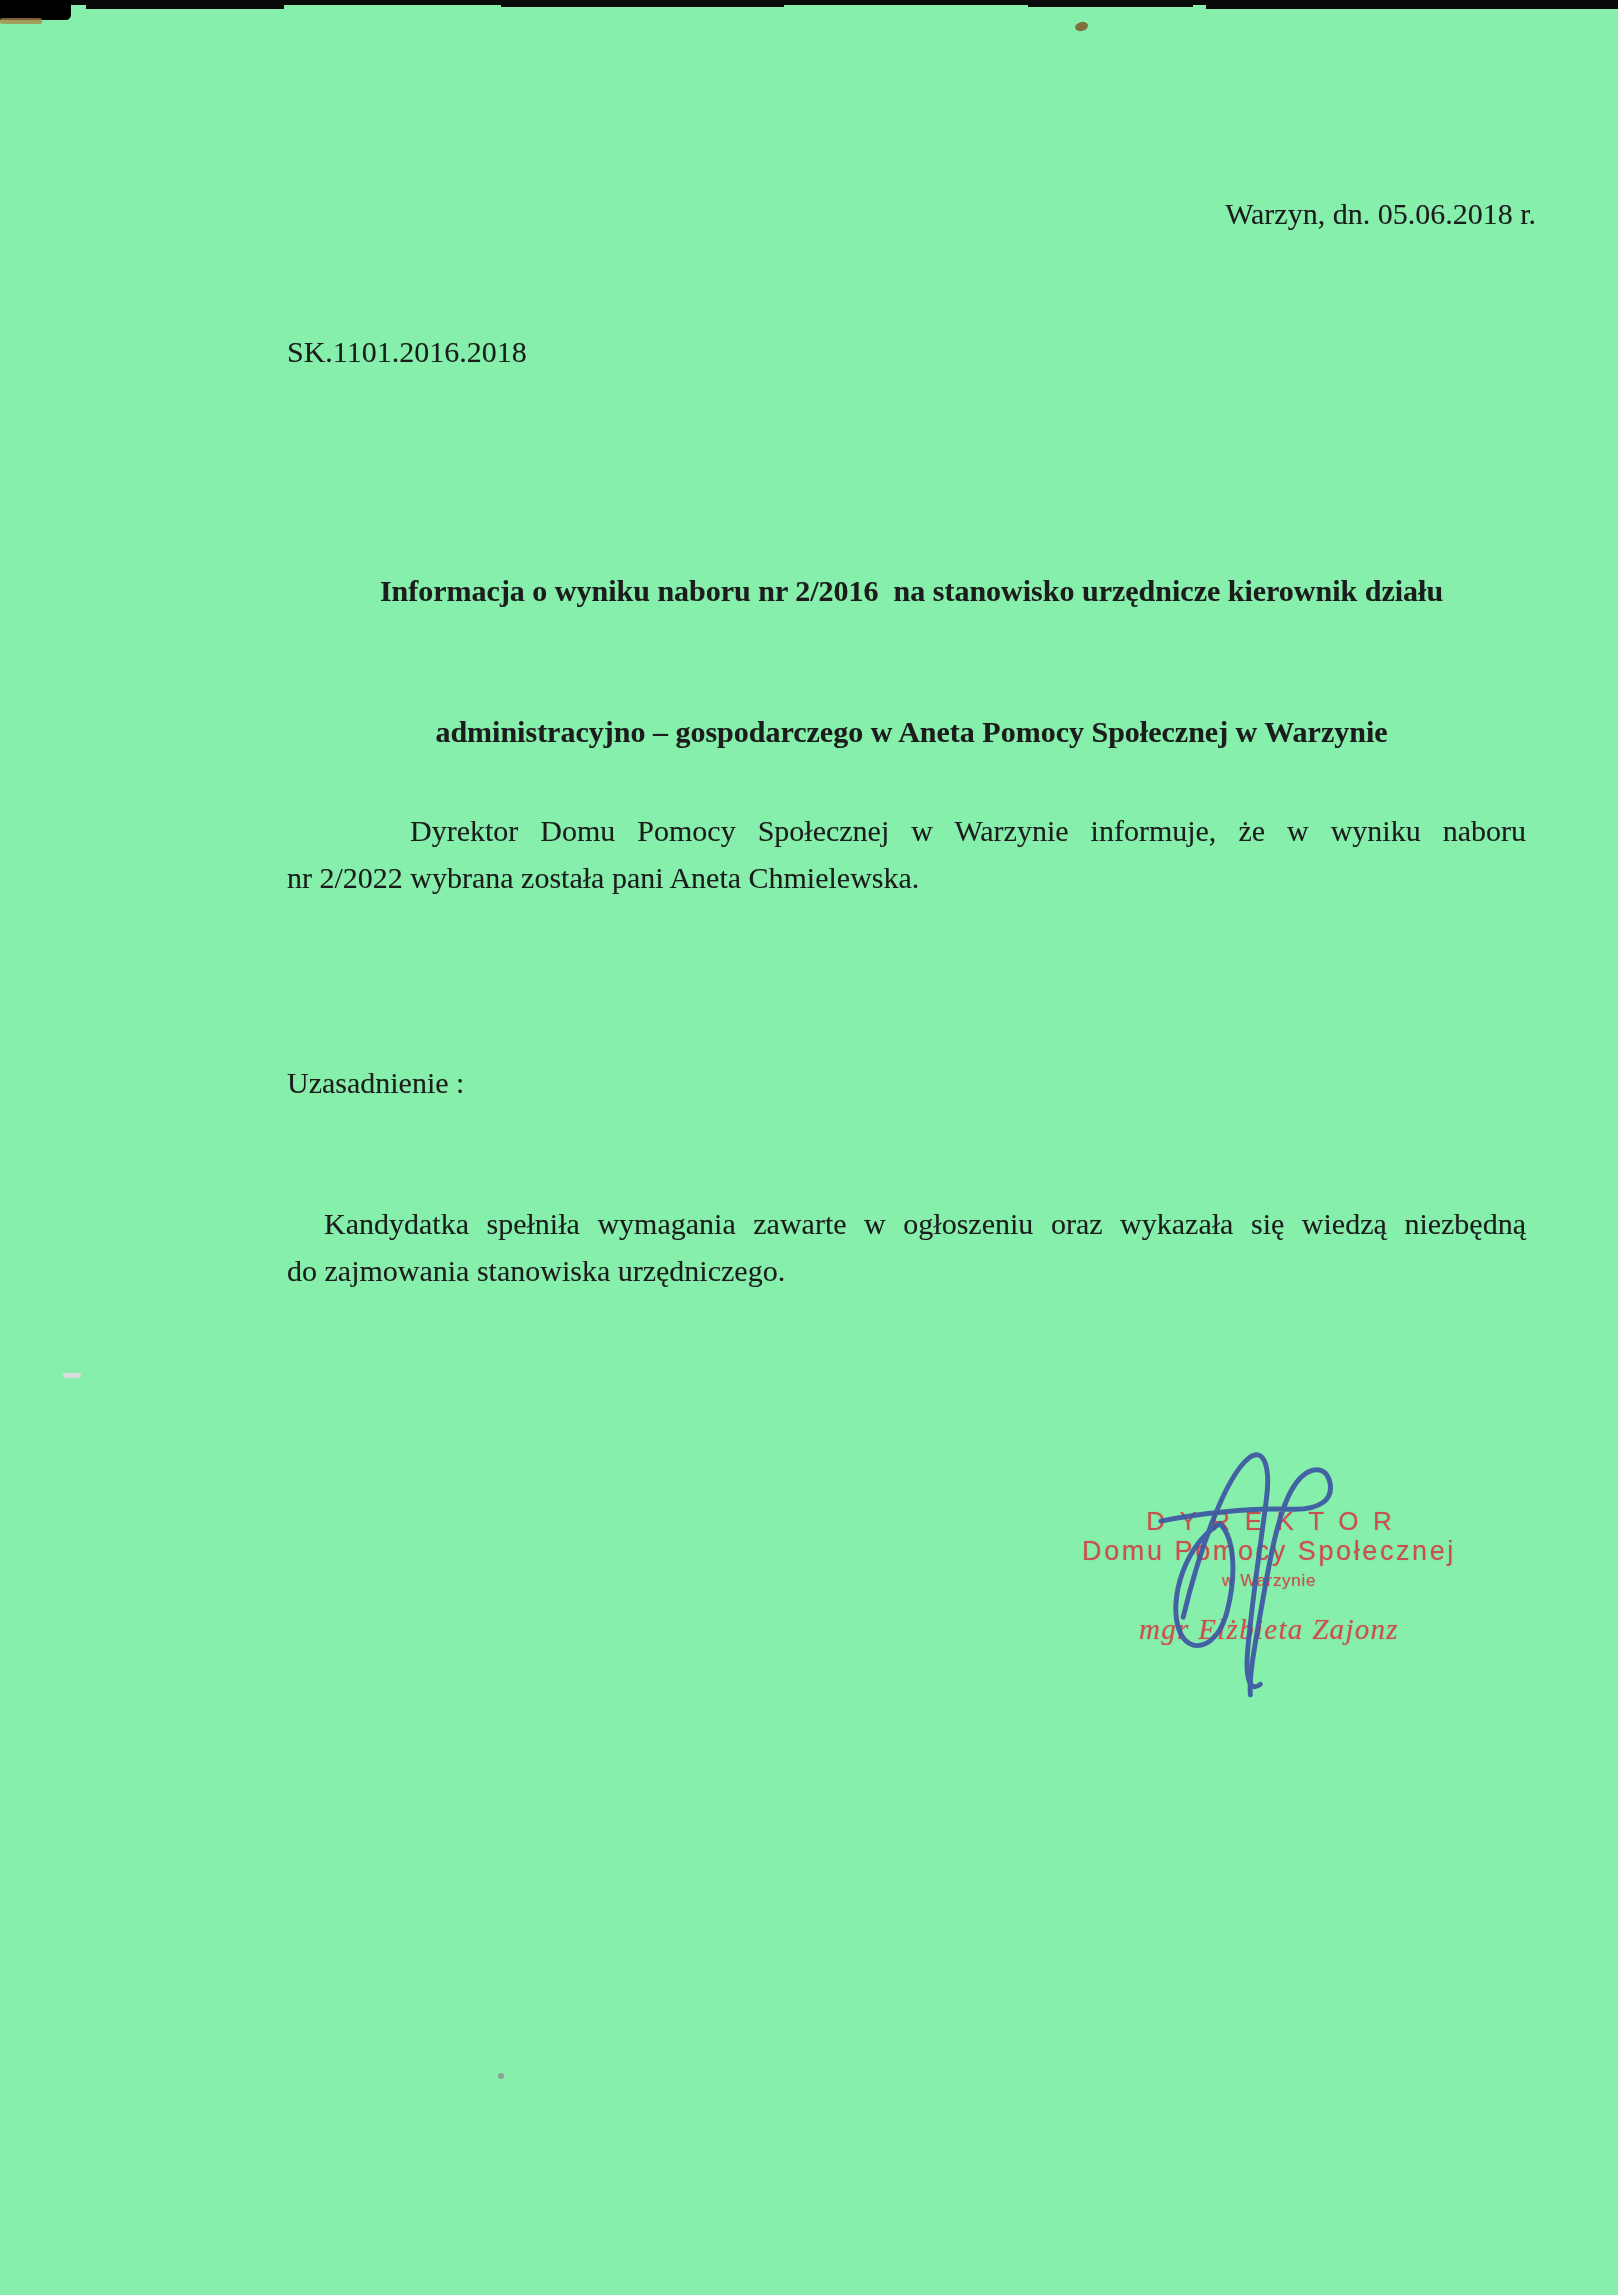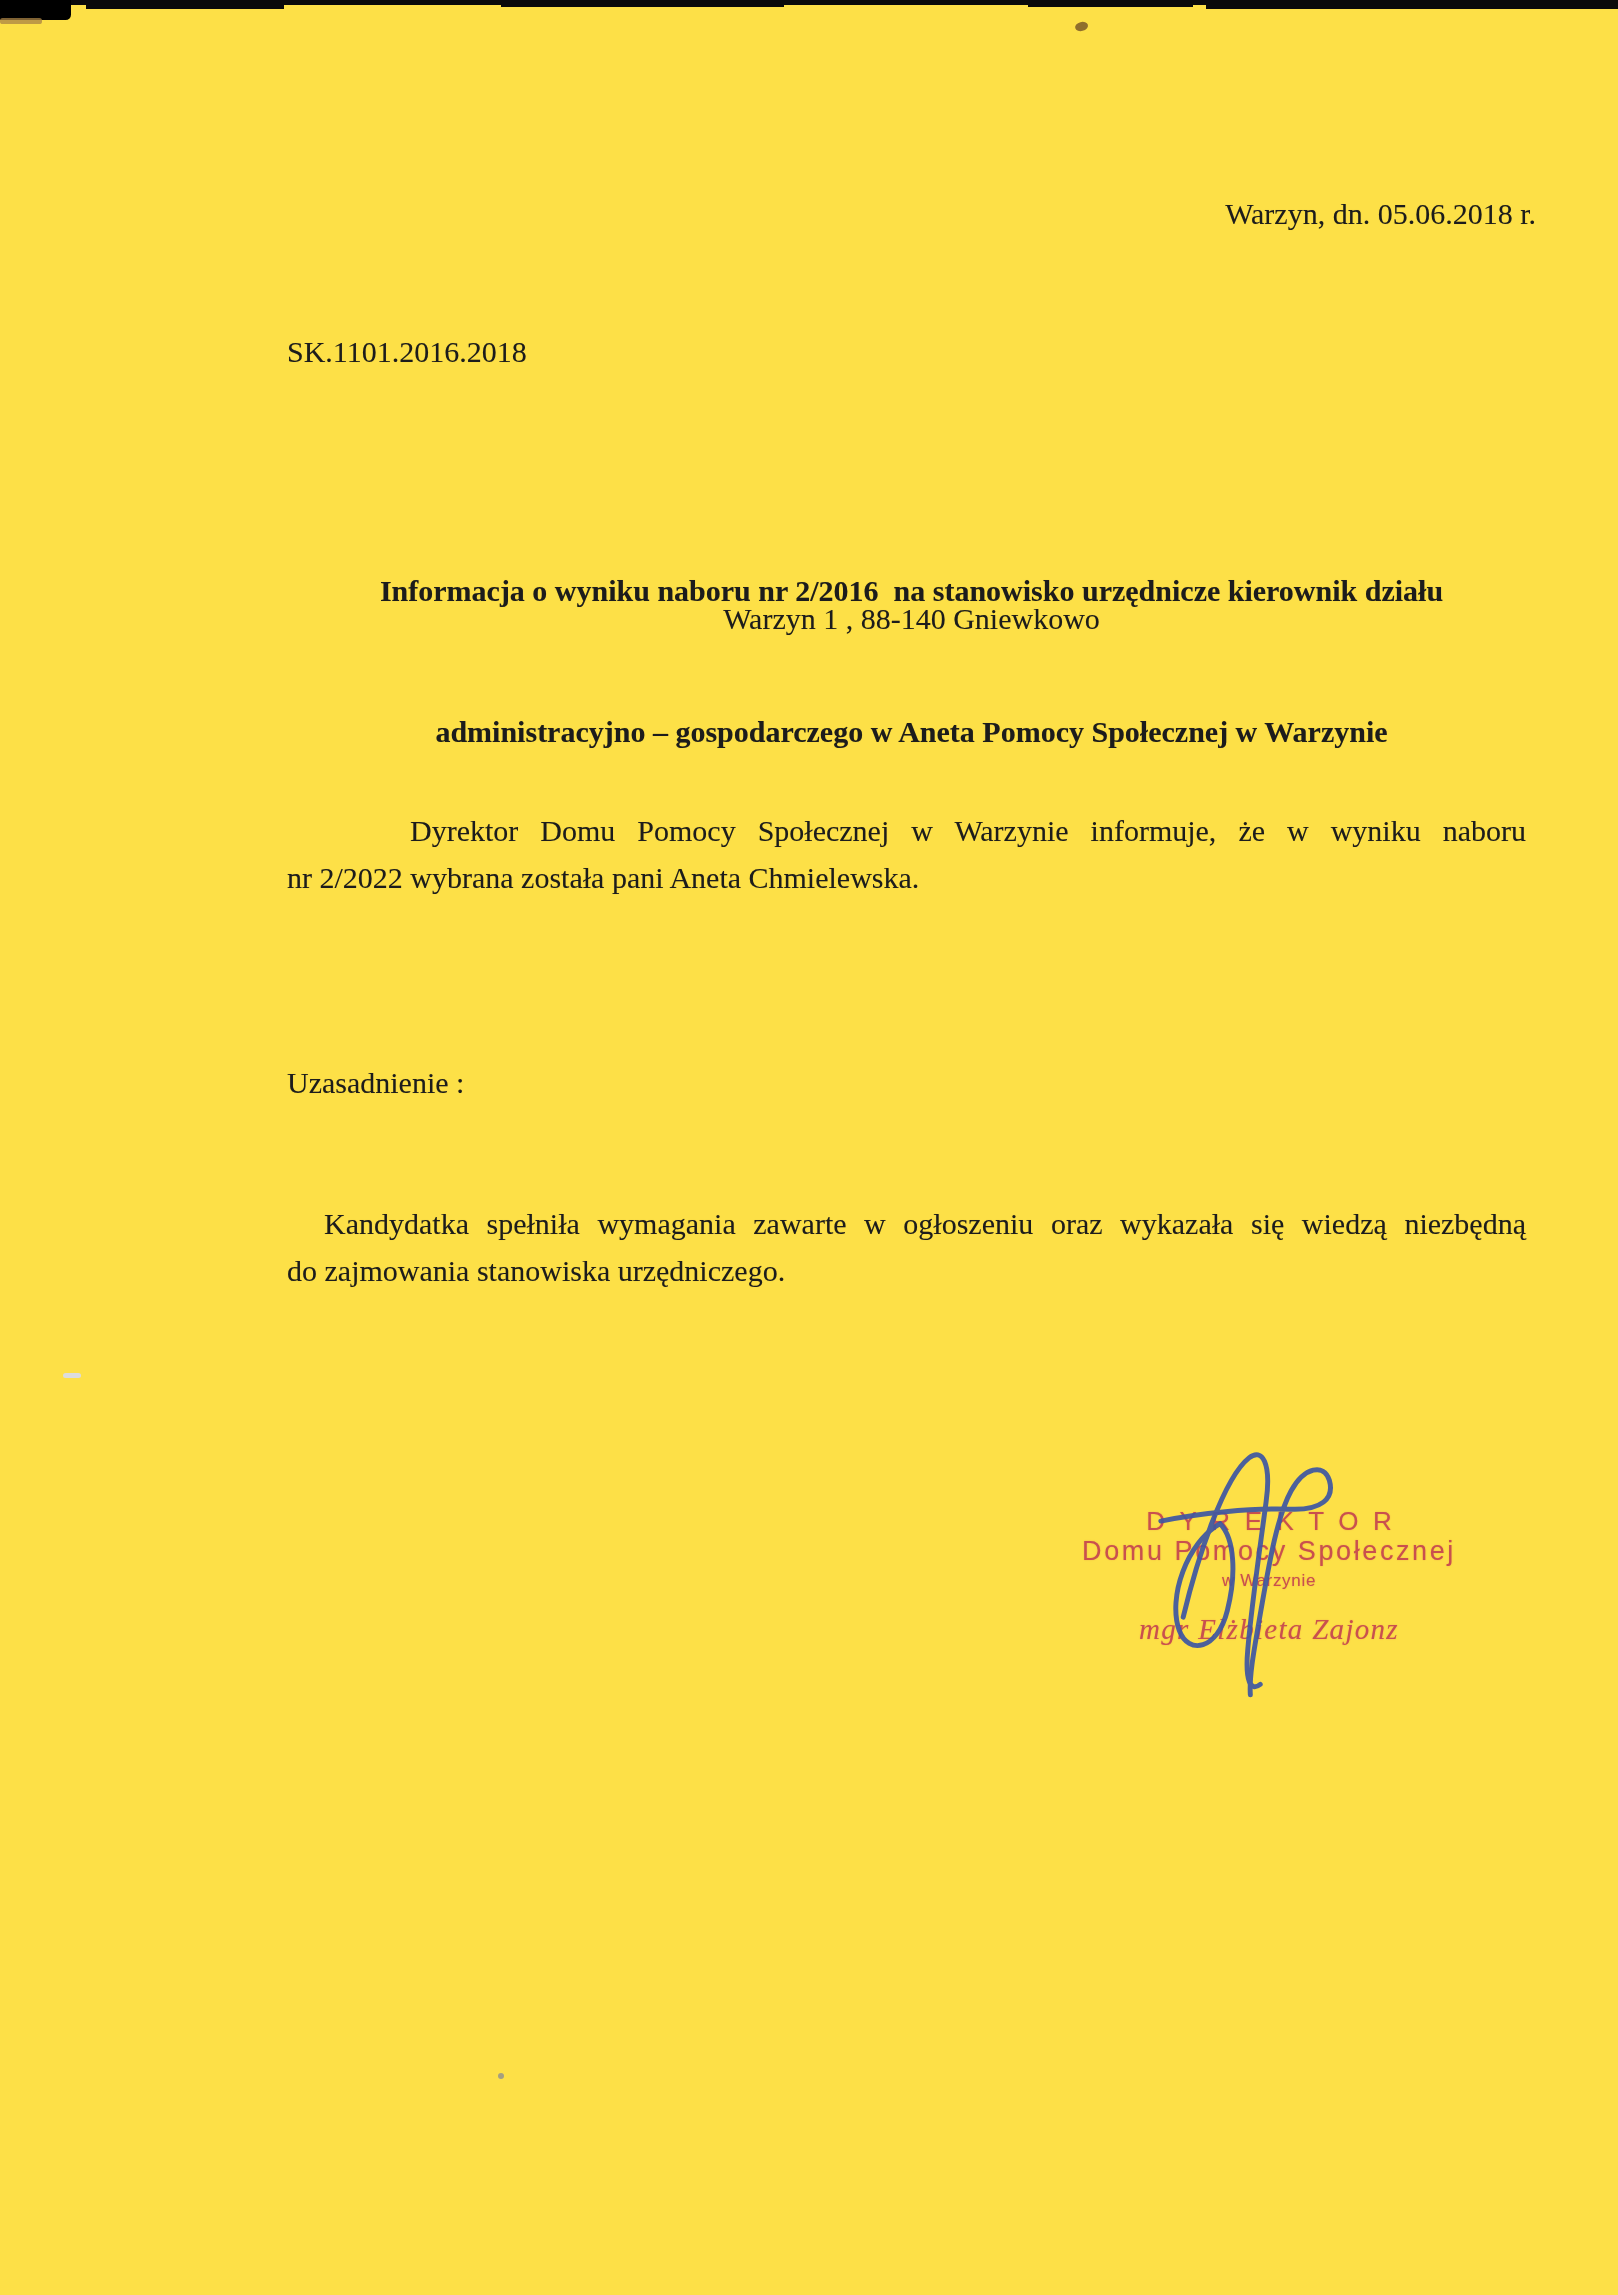--- a/index.html
+++ b/index.html
@@ -1,19 +1,19 @@
 <!DOCTYPE html>
 <html lang="pl" style="font-size:10.5px"><head>
 <meta charset="utf-8">
 <style>
   html,body{margin:0;padding:0;background:#e8e8e8;}
   .page{
     position:relative;
     width:1618px;height:2295px;
-    background:#fde047;
+    background:#86efac;
     overflow:hidden;
     font-family:"Liberation Serif", serif;
     color:#1c1c1c;
   }
   
   .scan-bar{position:absolute;background:#0a0a0a;}
   .bar-main{top:0;left:0;width:1618px;height:5.3px;}
   .bar-seg1{top:0;left:86px;width:198px;height:8.6px;}
   .bar-seg2{top:0;left:501px;width:283px;height:7.2px;}
   .bar-seg3{top:0;left:1028px;width:165px;height:6.6px;}
@@ -74,21 +74,20 @@
 
   <div class="doc-text date-line">Warzyn, dn. 05.06.2018 r.</div>
 
   <div class="doc-text ref-number">SK.1101.2016.2018</div>
 
   <div class="doc-text title-block">
     <div>Informacja o wyniku naboru nr 2/2016  na stanowisko urzędnicze kierownik działu</div>
     <div>administracyjno – gospodarczego w Aneta Pomocy Społecznej w Warzynie</div>
   </div>
 
-  <div class="doc-text address-line">Warzyn 1 , 88-140 Gniewkowo</div>
 
   <div class="doc-text para para-1">
     <div class="l1">Dyrektor Domu Pomocy Społecznej w Warzynie informuje, że w wyniku naboru</div>
     <div class="l2">nr 2/2022 wybrana została pani Aneta Chmielewska.</div>
   </div>
 
   <div class="doc-text justif-heading">Uzasadnienie :</div>
 
   <div class="doc-text para para-2">
     <div class="l1">Kandydatka spełniła wymagania zawarte w ogłoszeniu oraz wykazała się wiedzą niezbędną</div>

